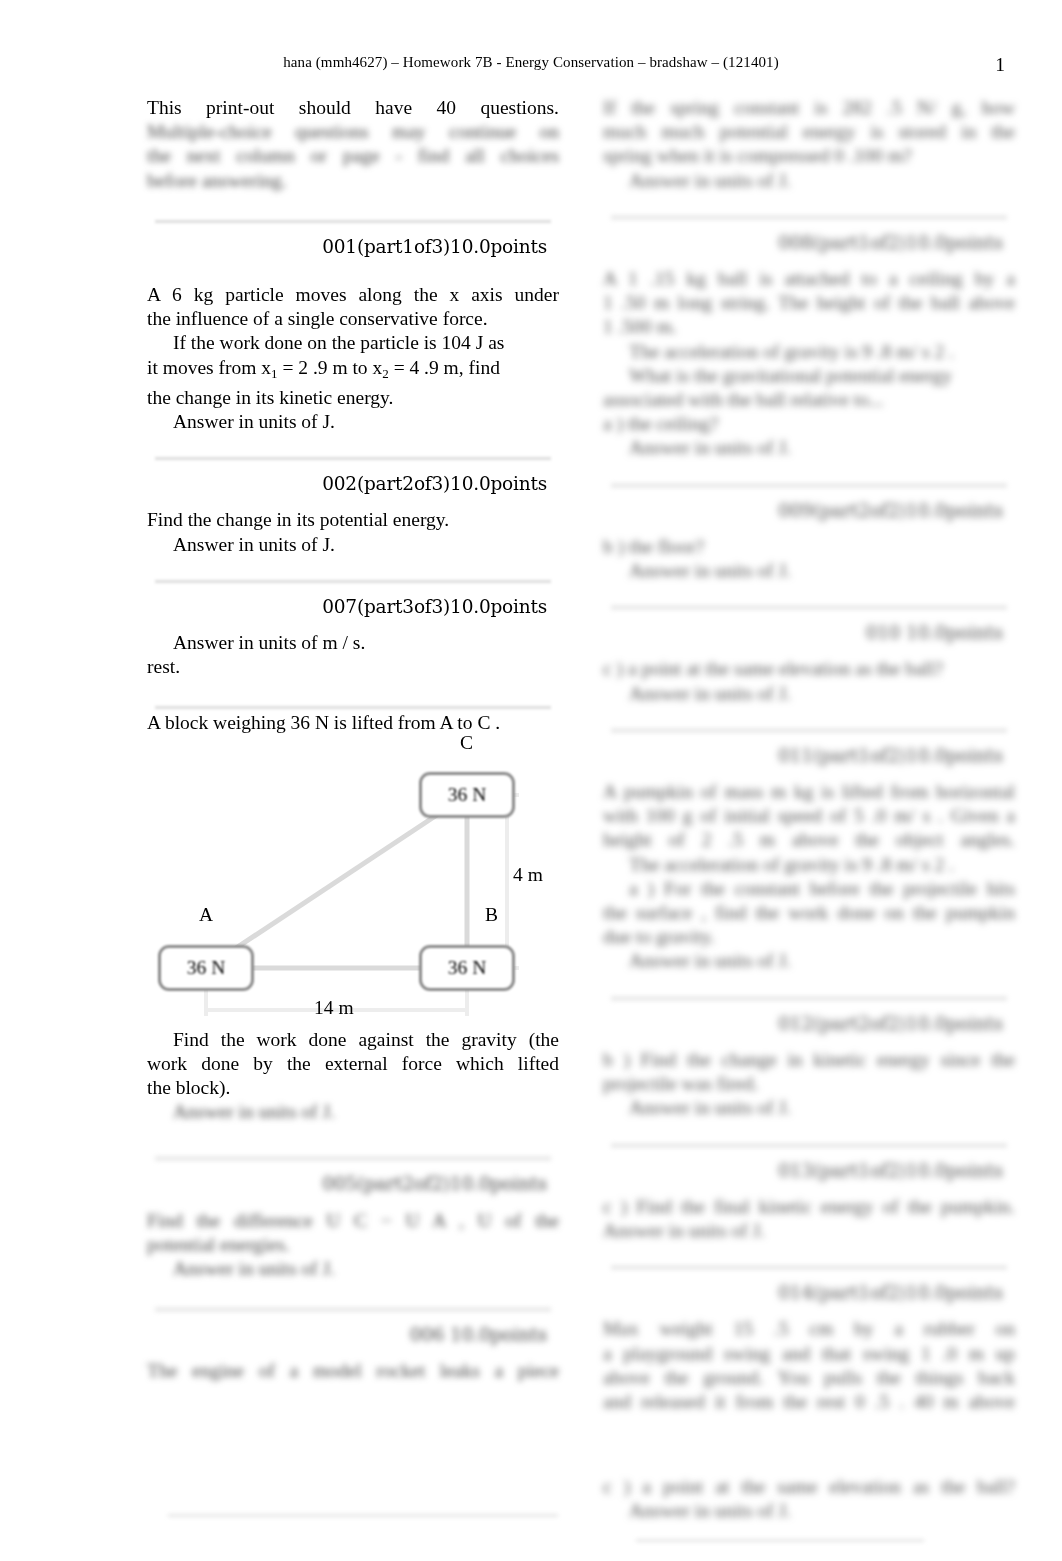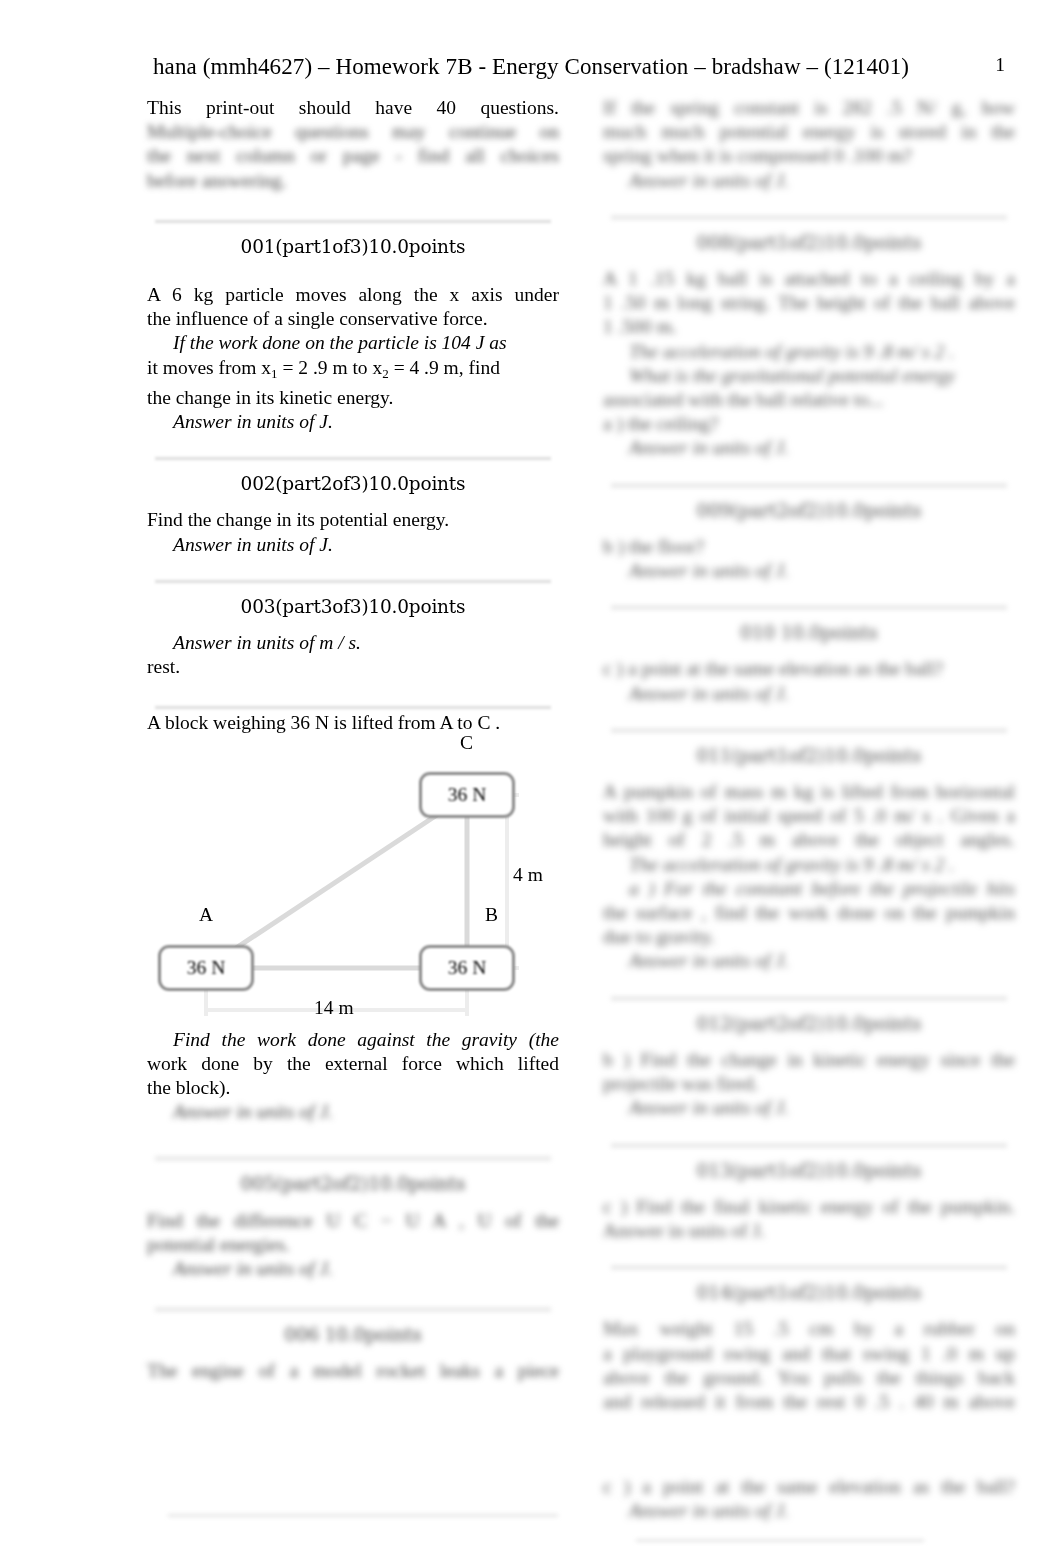--- a/index.html
+++ b/index.html
@@ -14,21 +14,21 @@
   .page{position:absolute;inset:0;}
 
   
   .hdr{
     position:absolute;left:0;right:0;top:54px;
     height:26px;
   }
   .hdr-title{
     position:absolute;left:0;right:0;top:0;
     text-align:center;
-    font-size:23px;
+    font-size:15px;
     letter-spacing:.1px;
     white-space:nowrap;
   }
   .hdr-page{
     position:absolute;right:57px;top:0;
     font-size:19.5px;
   }
 
   
   .col{position:absolute;top:96px;width:412px;}
@@ -36,25 +36,25 @@
   .col-right{left:603px;}
 
   
   .p{
     font-size:19.5px;
     line-height:24.2px;
     text-align:justify;
     text-align-last:left;
     margin:0;
   }
-  .p.indent{text-indent:26px;font-style:italic;}
+  .p.indent{text-indent:26px;}
   .qhead{
     font-size:19.5px;
     line-height:24.2px;
-    text-align:center;
+    text-align:right;
     letter-spacing:-0.2px;
     margin:12px;
     font-family:"DejaVu Serif","Liberation Serif",serif;
     font-size:18.5px;
   }
   .sub{font-size:13px;vertical-align:-4px;}
 
   
   .rule{
     height:3px;
@@ -142,21 +142,21 @@
     <div>
       <div class="qhead">002(part2of3)10.0points</div>
       <div class="p">Find the change in its potential energy.</div>
       <div class="p indent">Answer in units of J.</div>
     </div>
 
     <div class="sp14"></div>
     <div class="rule short"></div>
 
     <div>
-      <div class="qhead">003(part3of3)10.0points</div>
+      <div class="qhead">007(part3of3)10.0points</div>
       <div class="p indent">Answer in units of m  / s.</div>
       <div class="p">rest.</div>
     </div>
 
     <div class="sp18"></div>
     <div class="rule short"></div>
 
     <div>
       <div class="p">A block weighing 36 N is lifted from    A to C .</div>
 

